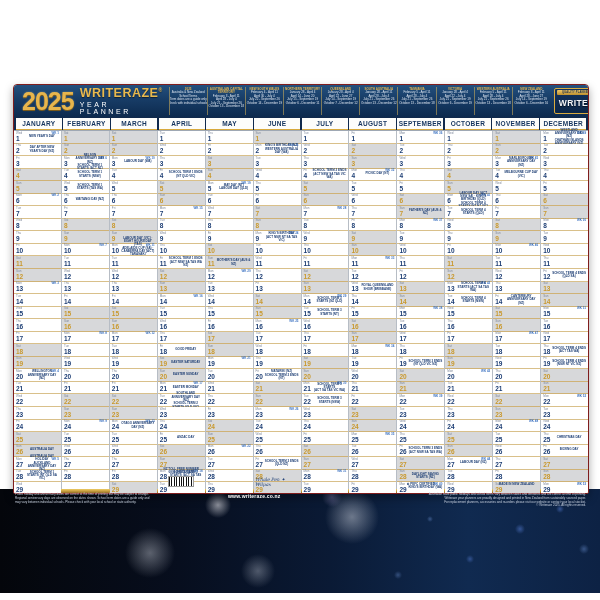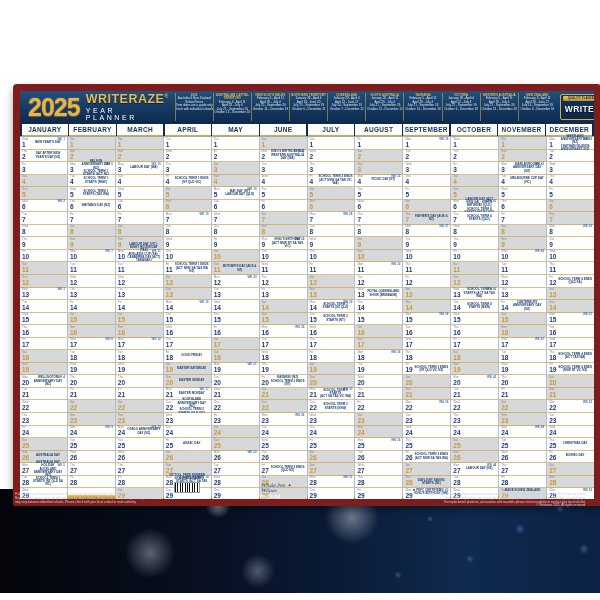--- a/index.html
+++ b/index.html
@@ -24,21 +24,21 @@
   
   .foot-left{position:absolute;left:15px;top:493px;width:180px;z-index:3;color:#c9d2e0;
     font-size:3px;line-height:1.25;}
   .foot-url{position:absolute;left:228px;top:493px;z-index:3;color:#ffffff;font-weight:bold;
     font-size:5px;letter-spacing:.2px;}
   .foot-right{position:absolute;right:14px;top:493px;width:235px;z-index:3;color:#c9d2e0;
     font-size:3px;line-height:1.25;text-align:right;}
 
   
   .planner{position:absolute;left:13px;top:84px;width:574px;z-index:2;
-    border:7px solid #7f1d1d;border-radius:4px 4px 2px 2px;overflow:hidden;
+    border:1px solid #7f1d1d;border-radius:4px 4px 2px 2px;overflow:hidden;
     box-shadow:0 4px 9px rgba(0,0,0,.35);background:#fff;}
   .hdr{height:32px;background:linear-gradient(180deg,#23507e 0%,#173c66 45%,#0d2a4e 100%);
     display:flex;align-items:center;position:relative;}
   .hdr-year{font-size:25px;font-weight:800;letter-spacing:-1px;color:#e7b54d;
     text-shadow:0 1px 0 #7a5a1a,0 0 2px rgba(255,230,160,.4);margin:0 6px 0 8px;line-height:1;}
   .hdr-brandbox{display:flex;flex-direction:column;align-items:flex-start;margin-right:6px;}
   .hdr-brand{font-size:12.5px;font-weight:800;color:#e8b94e;letter-spacing:.5px;line-height:1.1;
     text-shadow:0 1px 1px rgba(0,0,0,.5);}
   .hdr-brand sup{font-size:5px;color:#e8b94e;}
   .hdr-sub{font-size:7px;color:#ffffff;letter-spacing:2.6px;margin-top:1px;}

